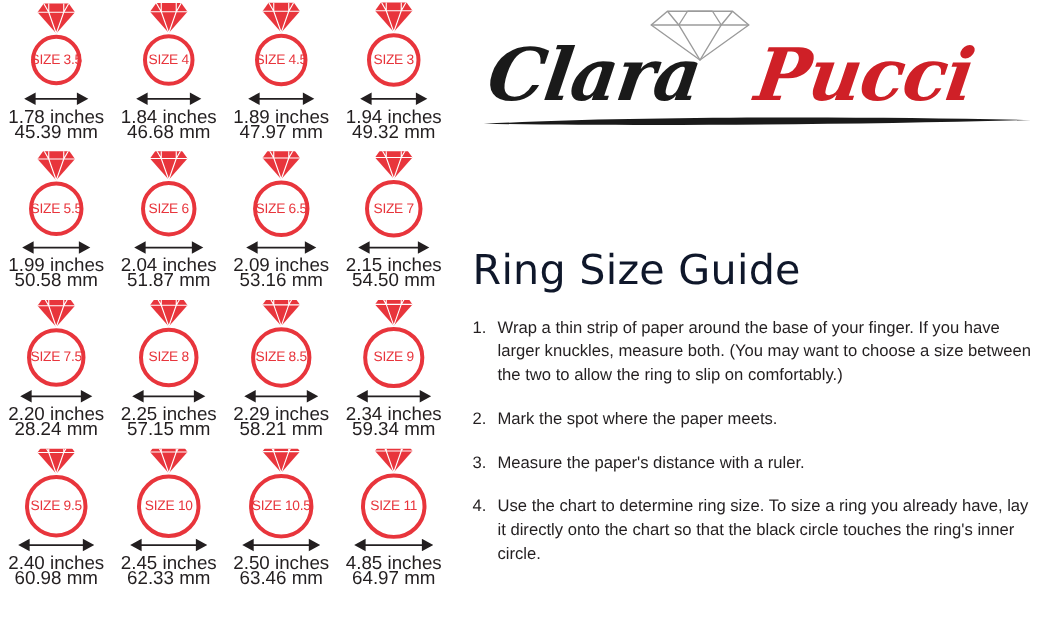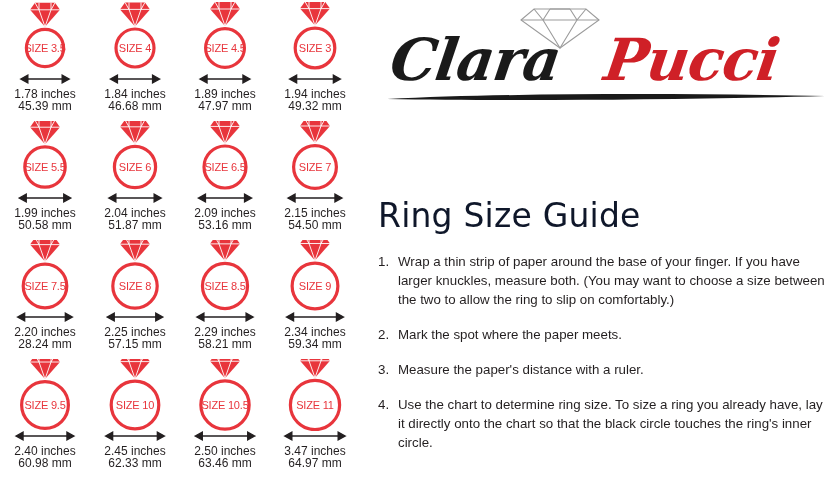--- a/index.html
+++ b/index.html
@@ -64,21 +64,21 @@
     letter-spacing: -0.2px;
   }
   .arrow-wrap {
     width: 84px;
     height: 14px;
     position: relative;
     margin-top: -2px;
   }
   .measures {
     text-align: center;
-    font-size: 12px;
+    font-size: 15px;
     line-height: 12px;
     color: #231f20;
     margin-top: 2px;
   }
 
   
   .right {
     position: absolute;
     left: 365px;
     top: 0;
@@ -464,21 +464,21 @@
                 <path d="M27 1.8000000000000007 L32 -5.199999999999999 L52 -5.199999999999999 L57 1.8000000000000007 L42 18.8 Z" fill="#e8353c"></path>
                 <path d="M27 1.8000000000000007 L57 1.8000000000000007 M32 -5.199999999999999 L36 1.8000000000000007 M52 -5.199999999999999 L48 1.8000000000000007 M36 1.8000000000000007 L42 18.8 M48 1.8000000000000007 L42 18.8 M36 1.8000000000000007 L36 -5.199999999999999 M48 1.8000000000000007 L48 -5.199999999999999" stroke="#ffffff" stroke-width="0.9" fill="none"></path>
               </g>
             </svg>
             <div class="size-label" style="top: 40px;">SIZE 11</div>
           </div>
           <div class="arrow-wrap"><svg width="84" height="14" viewBox="0 0 84 14">
               <path d="M11.8 7 L72.2 7 M11.8 7 L18.8 3.2 L18.8 10.8 Z M72.2 7 L65.2 3.2 L65.2 10.8 Z" stroke="#231f20" stroke-width="1.4" fill="#231f20"></path>
             </svg></div>
           <div class="measures">
-            <div>3.47 inches</div>
+            <div>4.85 inches</div>
             <div>64.97 mm</div>
           </div>
         </div>
       </div>
     </div>
 
   <div class="right">
 
     <div class="logo">
       <div class="logo-diamond">

